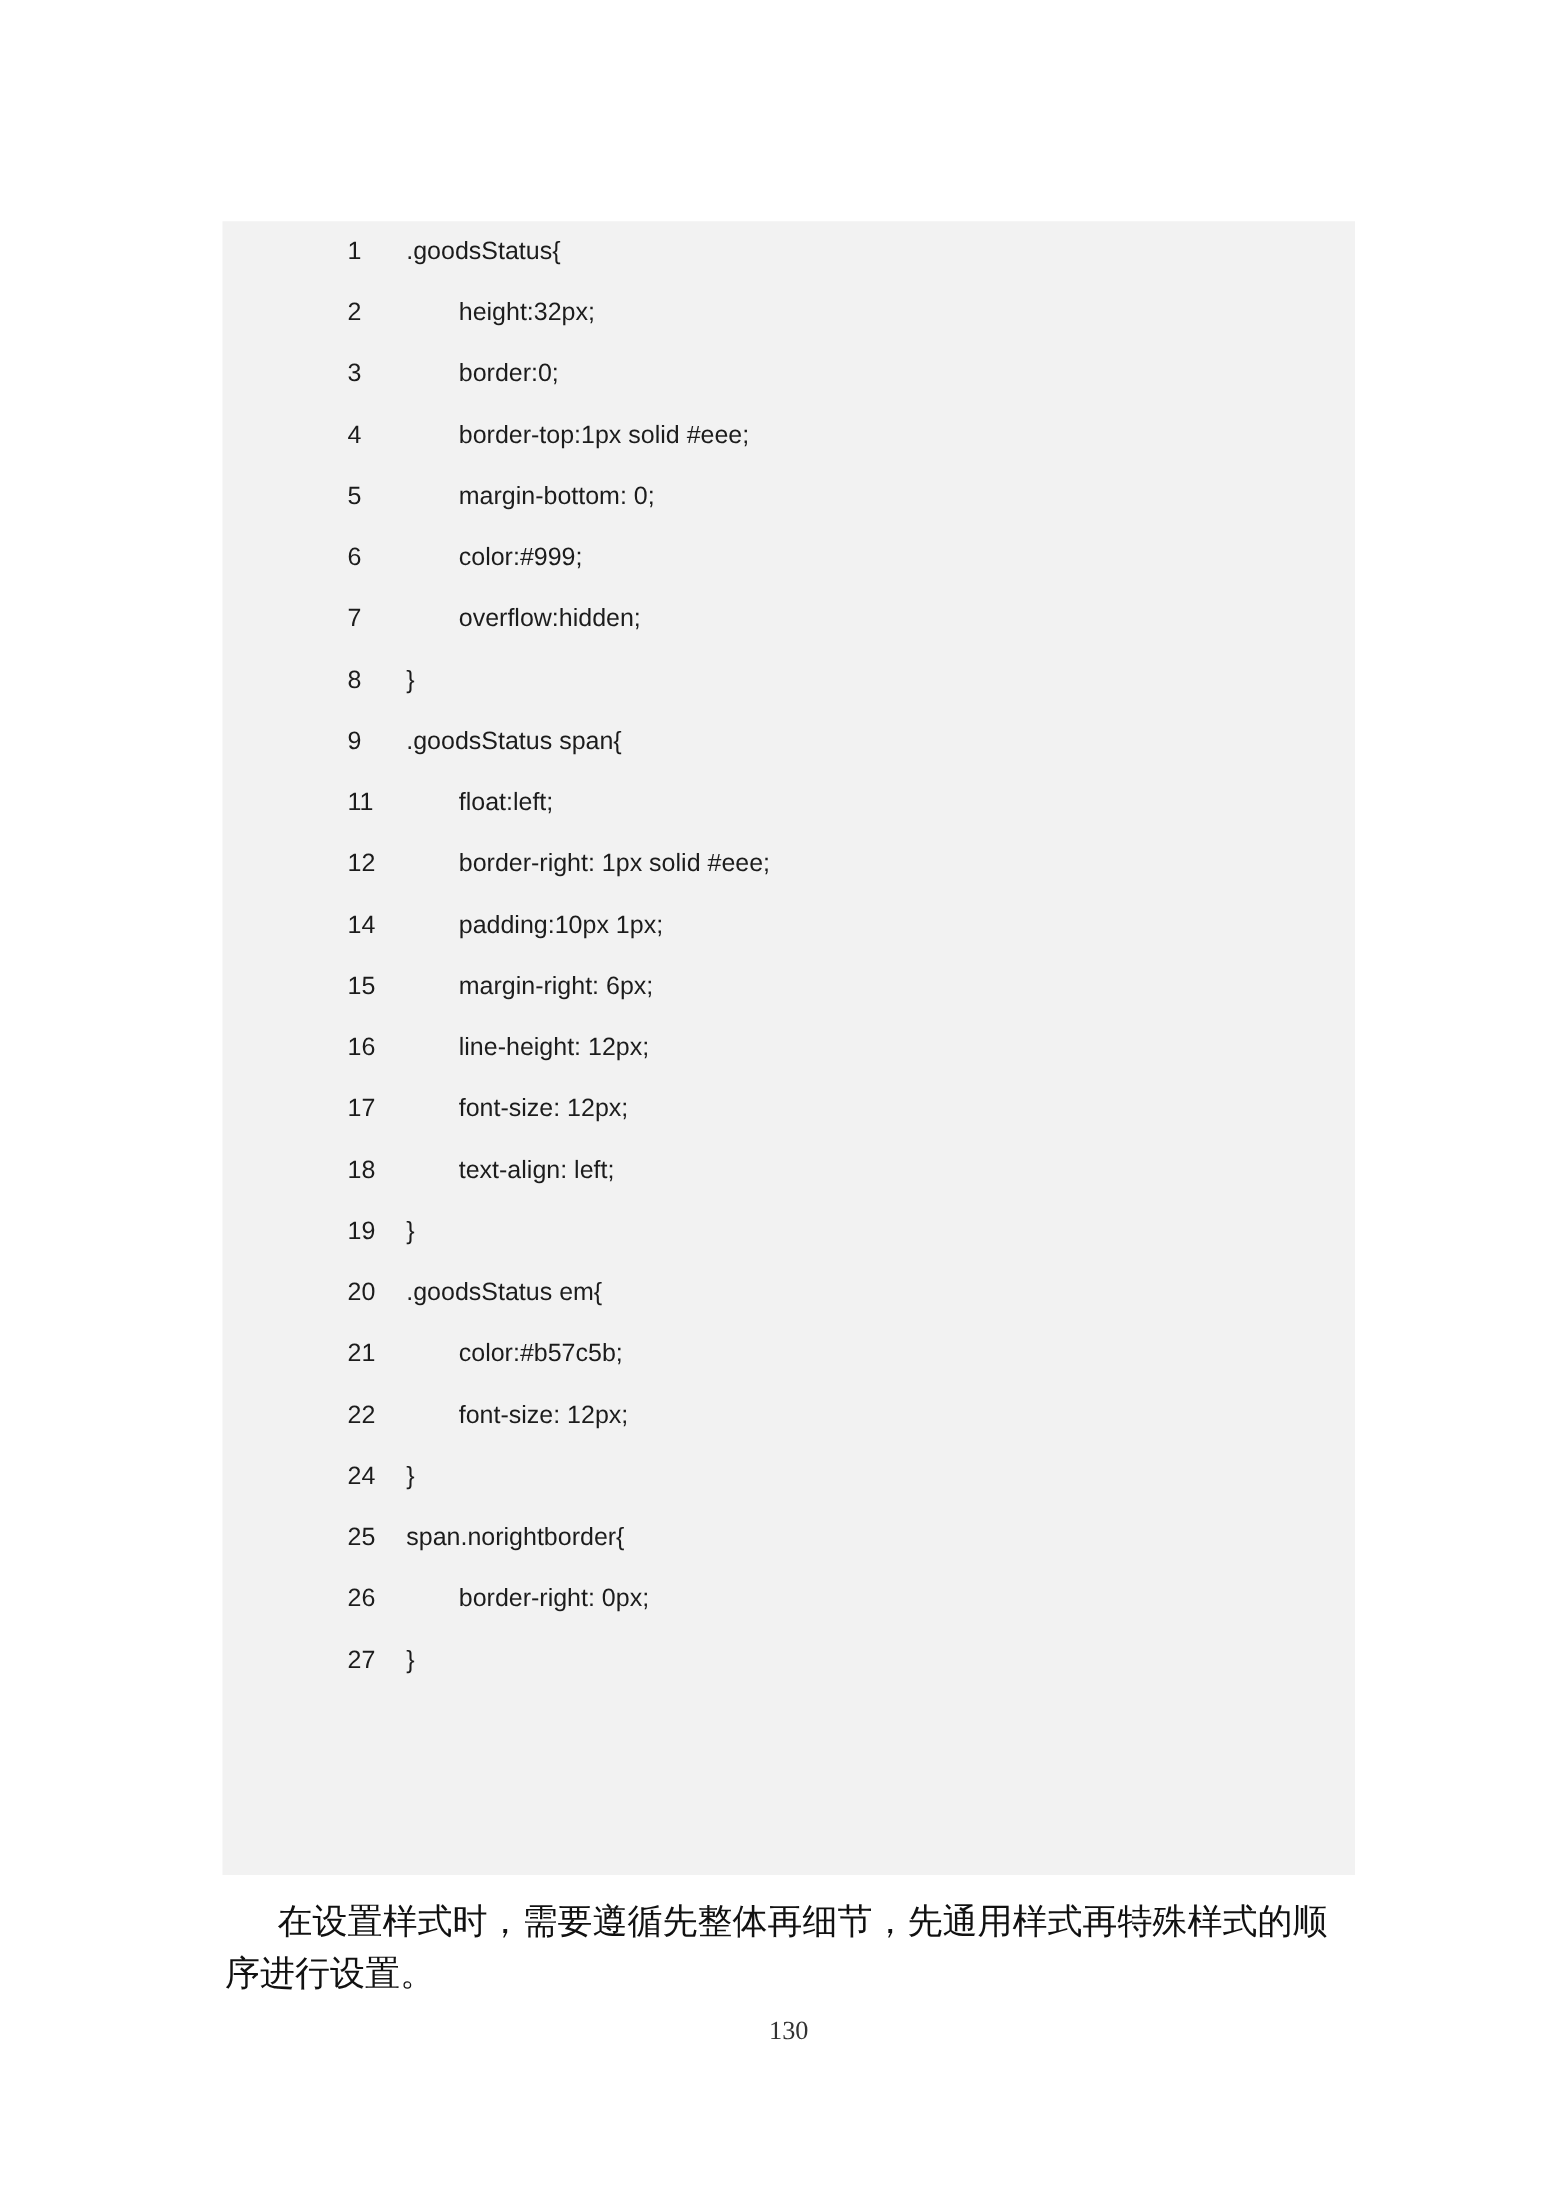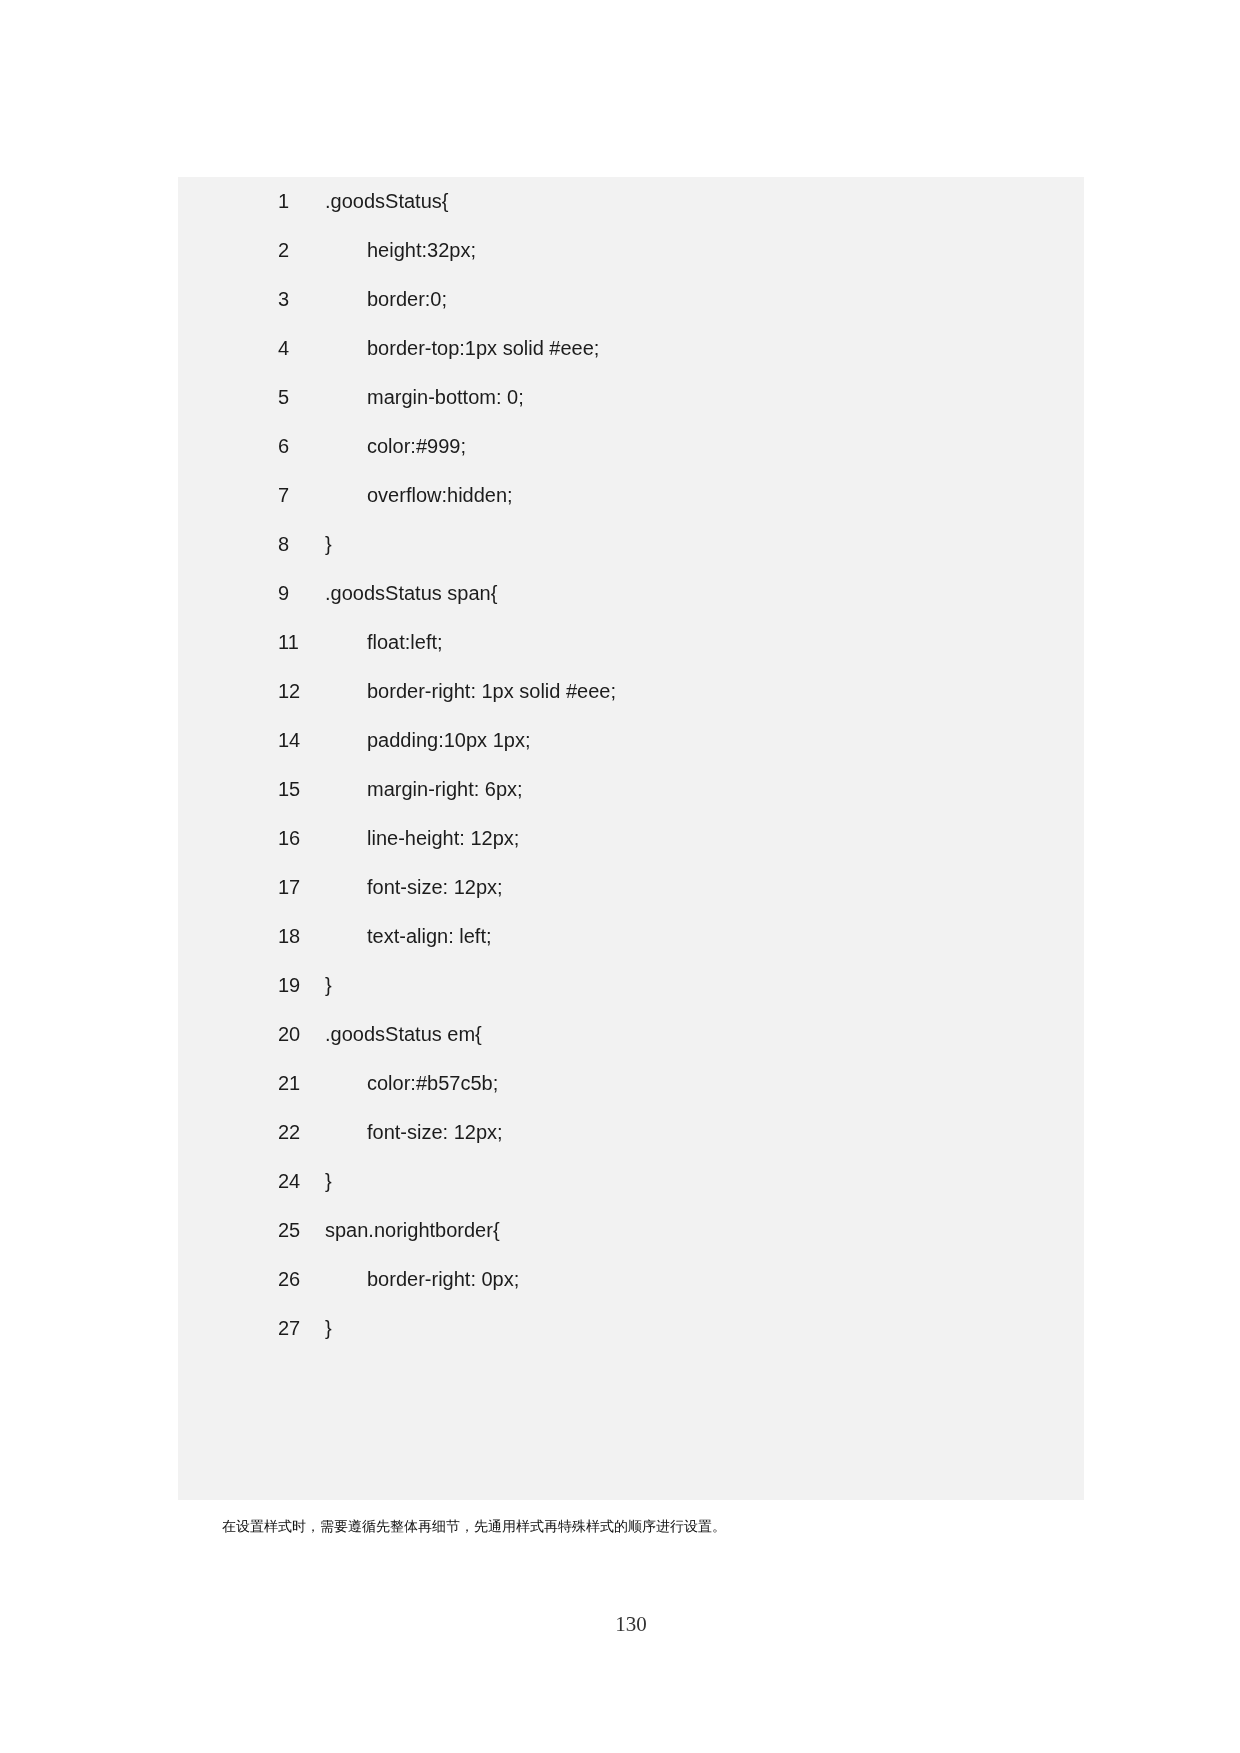--- a/index.html
+++ b/index.html
@@ -33,21 +33,21 @@
     margin-left: 100px;
     text-align: left;
   }
   .line-text.indent-1 { padding-left: 42px; }
   .paragraph {
     position: absolute;
     left: 180px;
     top: 1516px;
     width: 904px;
     font-family: "DejaVu Serif", "Liberation Serif", serif;
-    font-size: 14px;
+    font-size: 28px;
     line-height: 1.5;
     color: #111111;
     text-indent: 42px;
   }
   .footer {
     position: absolute;
     left: 178px;
     top: 1612px;
     width: 906px;
     text-align: center;

